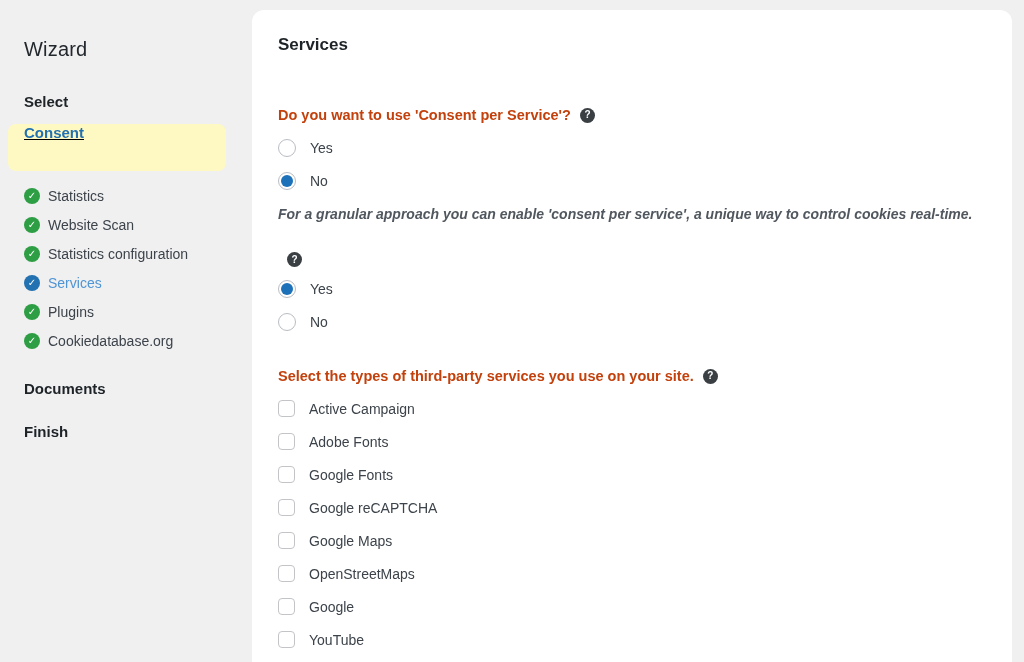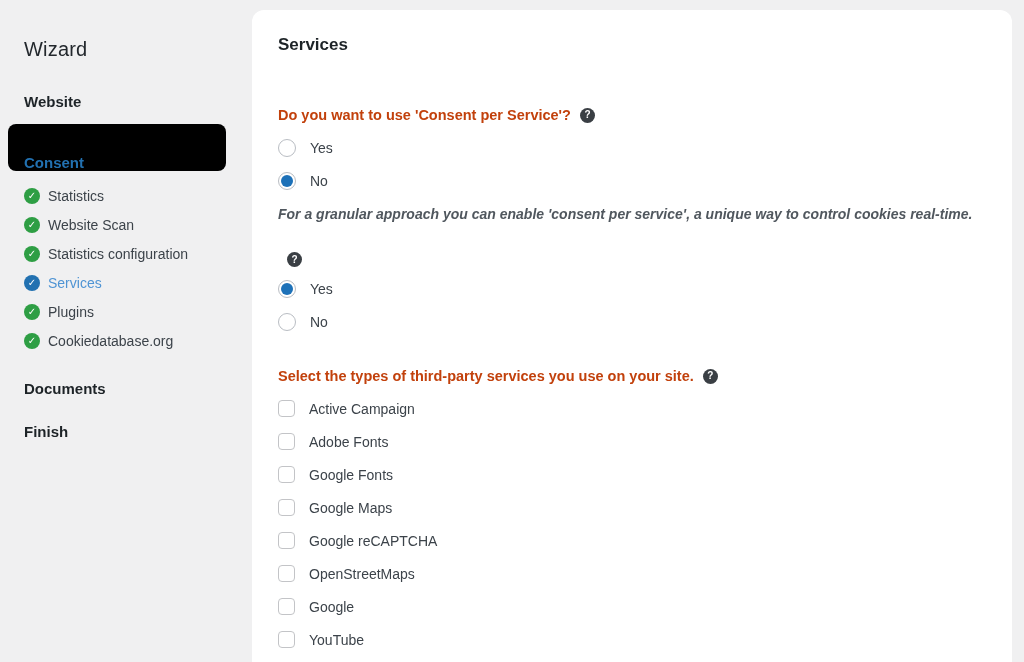--- a/index.html
+++ b/index.html
@@ -23,22 +23,22 @@
     letter-spacing: 0.2px;
   }
   .nav-section {
     font-size: 15px; font-weight: 700; color: #1d2327;
     margin-top: 32px; cursor: pointer;
   }
   .consent-box {
     margin: 14px 2px 0 -16px;
     height: 47px;
     padding: 0 16px;
-    display: flex; align-items: flex-end;
-    background: #000000;
+    display: flex; align-items: flex-start;
+    background: #fef9c3;
     border-radius: 8px;
     cursor: pointer;
     text-decoration: underline;
   }
   .consent-box .nav-section-label {
     font-size: 15px; font-weight: 700; color: #2271b1;
   }
   .steps { margin-top: 10px; }
   .step {
     height: 29px;
@@ -126,21 +126,21 @@
   }
 </style>
 </head>
 <body>
 
 <div class="page">
 
   <div class="sidebar">
     <div class="sidebar-title">Wizard</div>
 
-    <div class="nav-section">Website</div>
+    <div class="nav-section">Select</div>
 
     <div class="consent-box">
       <span class="nav-section-label">Consent</span>
     </div>
 
     <div class="steps">
       <div class="step">
         <span class="check-circle done"></span>
         <span class="step-label">Statistics</span>
       </div>
@@ -220,28 +220,28 @@
         <div class="option-row">
           <span class="checkbox"></span>
           <span class="option-label">Adobe Fonts</span>
         </div>
         <div class="option-row">
           <span class="checkbox"></span>
           <span class="option-label">Google Fonts</span>
         </div>
         <div class="option-row">
           <span class="checkbox"></span>
+          <span class="option-label">Google reCAPTCHA</span>
+        </div>
+        <div class="option-row">
+          <span class="checkbox"></span>
           <span class="option-label">Google Maps</span>
         </div>
         <div class="option-row">
           <span class="checkbox"></span>
-          <span class="option-label">Google reCAPTCHA</span>
-        </div>
-        <div class="option-row">
-          <span class="checkbox"></span>
           <span class="option-label">OpenStreetMaps</span>
         </div>
         <div class="option-row">
           <span class="checkbox"></span>
           <span class="option-label">Google</span>
         </div>
         <div class="option-row">
           <span class="checkbox"></span>
           <span class="option-label">YouTube</span>
         </div>

